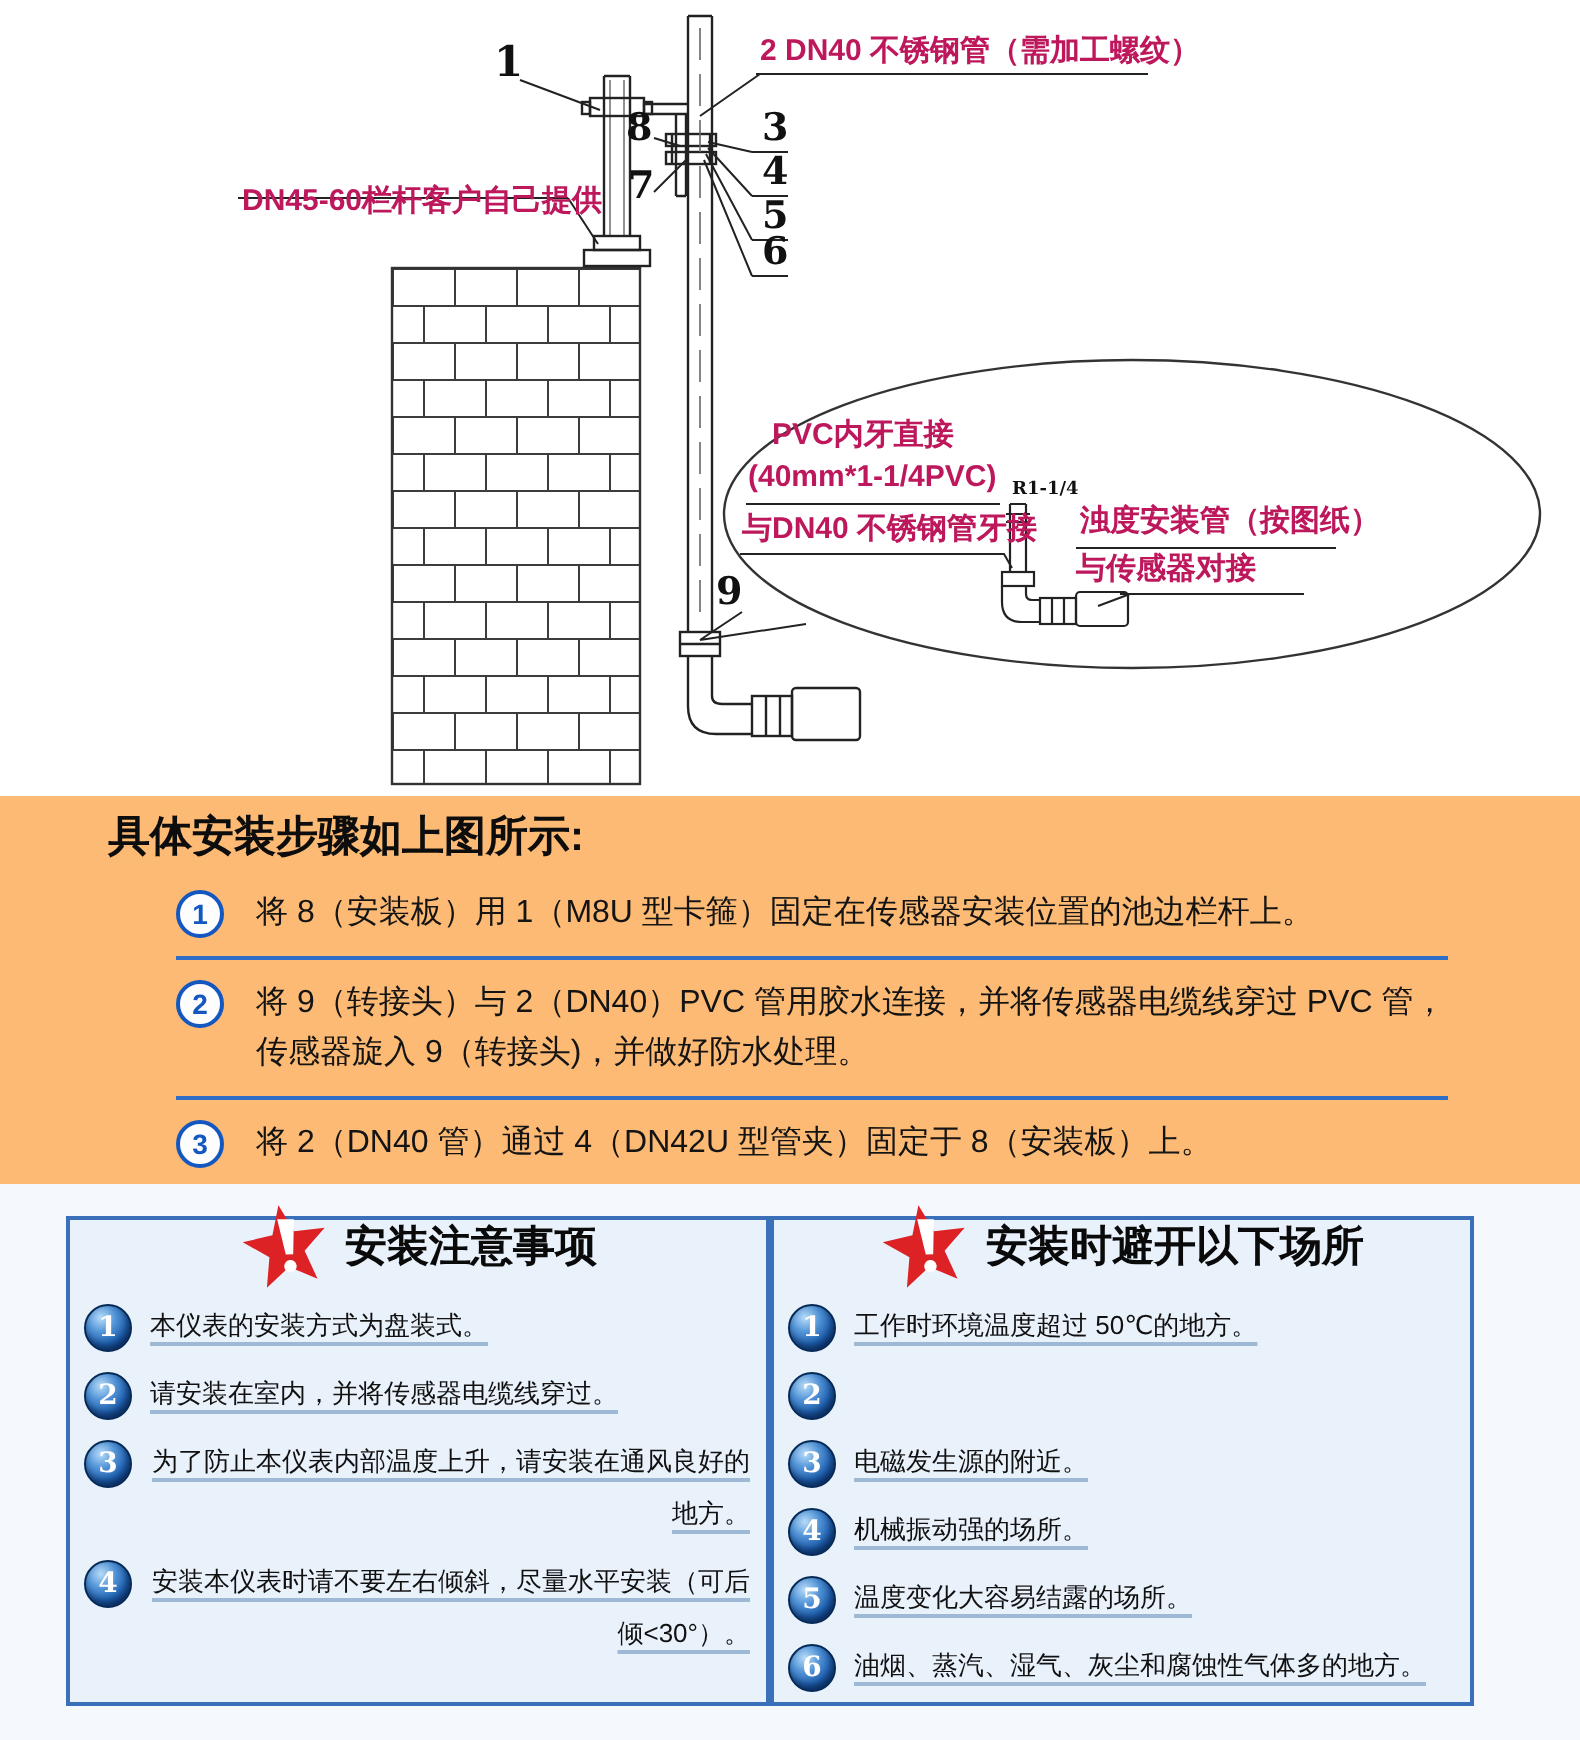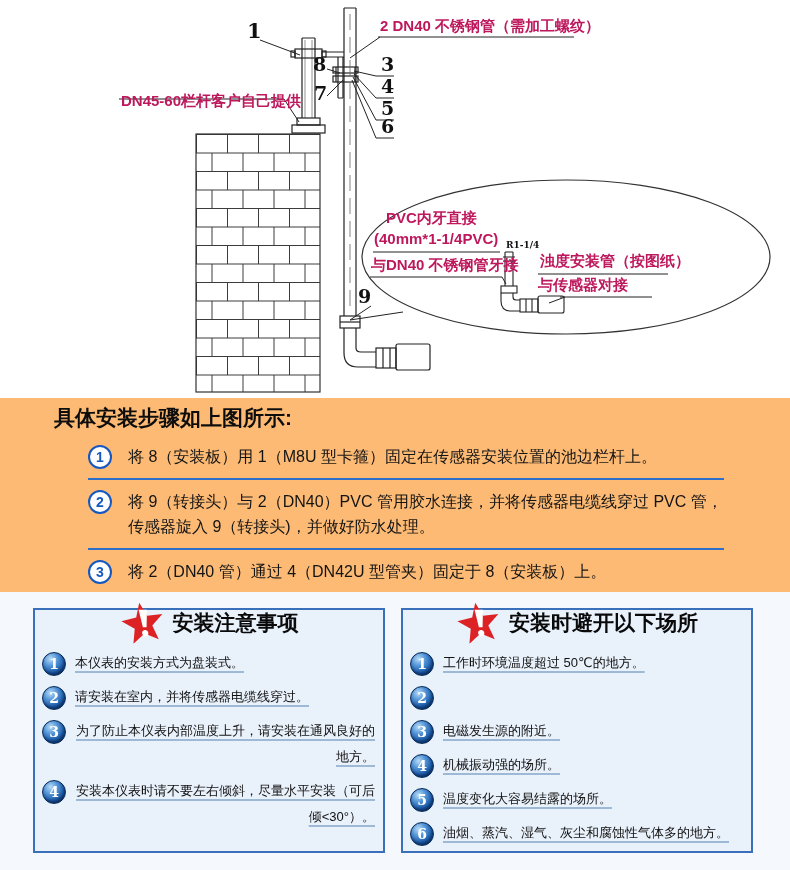--- a/index.html
+++ b/index.html
@@ -21,21 +21,21 @@
   .step.ruled{border-bottom:2px solid #2e6ec6;padding-bottom:9px;}
   .step + .step{margin-top:9px;}
   .step-num{flex:0 0 auto;width:20px;height:20px;margin-top:1px;border-radius:50%;border:2px solid #1457c0;
     background:#fdfdfd;color:#1457c0;font-weight:bold;font-size:14px;display:flex;align-items:center;justify-content:center;}
   .step-text{margin:0;font-size:16px;line-height:25px;color:#141414;}
 
   
   .boxes-area{position:absolute;left:0;top:592px;width:790px;height:278px;background:#f5f8fc;}
   .note-box{position:absolute;top:16px;width:352px;height:245px;background:#e9f1fb;border:2px solid #3a70ba;box-sizing:border-box;}
   .note-box.left{left:33px;text-align:right;}
-  .note-box.right{left:401px;}
+  .note-box.right{left:385px;}
   .box-header{display:flex;justify-content:center;align-items:center;gap:7px;margin-top:-12px;height:50px;}
   .star-icon{width:46px;height:46px;flex:0 0 auto;}
   .box-title{font-size:21px;font-weight:bold;color:#0a0a0a;white-space:nowrap;}
   .box-items{padding:2px 8px 0 7px;}
   .box-item{display:flex;align-items:flex-start;gap:9px;margin-bottom:8px;}
   .badge{flex:0 0 auto;width:22px;height:22px;margin-top:2px;border-radius:50%;
     background:radial-gradient(circle at 34% 27%,#b8dcf8 0%,#5596d8 32%,#1e5fae 62%,#083a7d 100%);
     border:1px solid #062a55;box-shadow:inset -1px -2px 3px rgba(0,0,20,0.45);
     color:#fff;font-family:"DejaVu Serif",serif;font-weight:bold;font-size:14px;
     display:flex;align-items:center;justify-content:center;}

